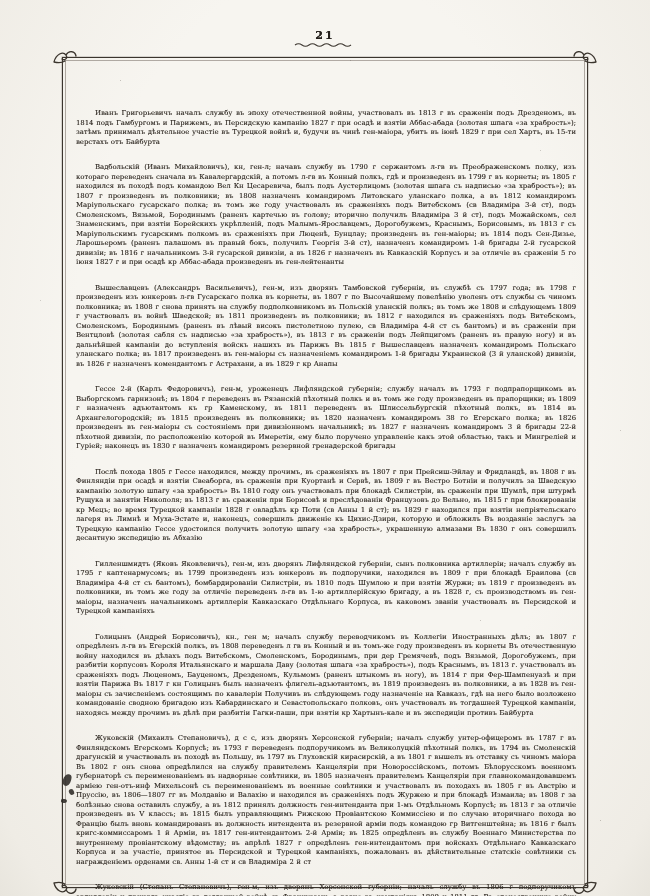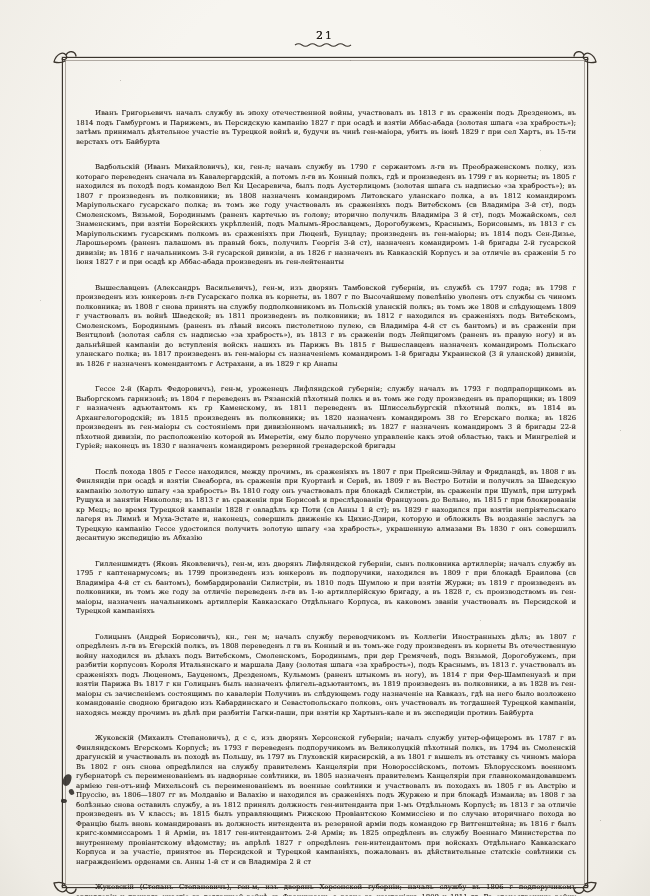--- a/index.html
+++ b/index.html
@@ -9,21 +9,21 @@
     font-family:"DejaVu Serif", serif;
   }
   .paper{
     position:relative;width:650px;height:896px;
     background:radial-gradient(ellipse at 50% 42%, #f7f5f0 55%, #efece5 92%, #e8e5dd 100%);
     color:#2f2a25;
   }
   
   .pageno-wrap{position:absolute;top:30px;left:0;right:0;text-align:center;}
   .pageno{
-    font-size:11px;font-weight:normal;letter-spacing:2px;color:#241f1b;
+    font-size:11px;font-weight:bold;letter-spacing:2px;color:#241f1b;
     line-height:11px;text-shadow:0 0 .4px #241f1b;
   }
   .pageno-squiggle{display:block;margin:1px auto 0;}
   
   .frame{
     position:absolute;left:62px;top:57px;width:524px;height:829px;
     border:1.7px solid #3b352e;
     box-shadow:0 0 0 .5px rgba(59,53,46,.35);
   }
   .frame::before{

